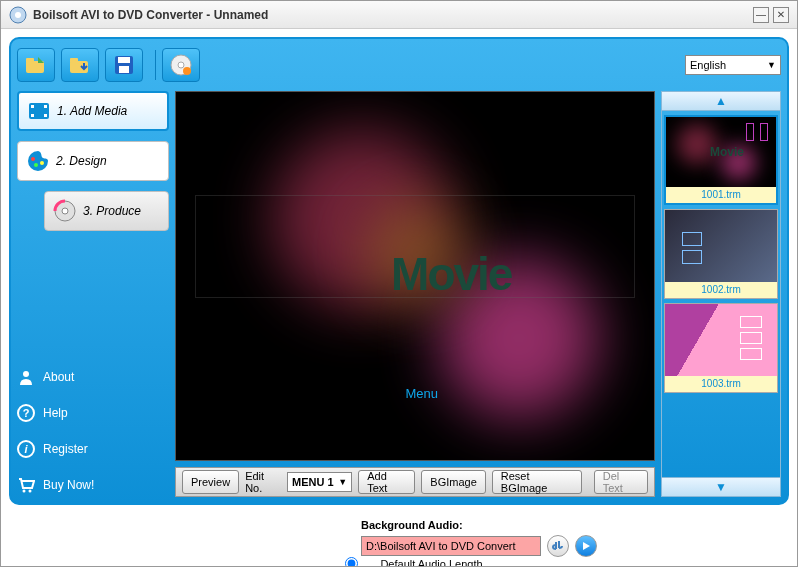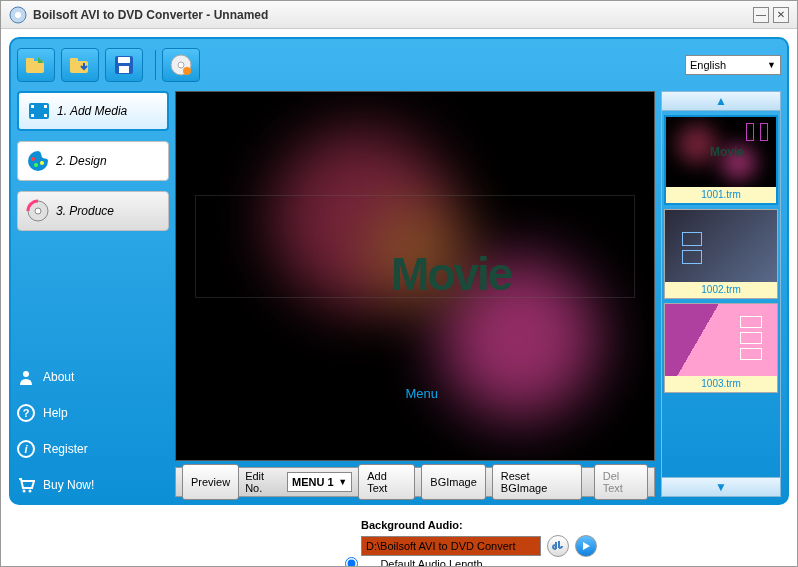--- a/index.html
+++ b/index.html
@@ -18,51 +18,51 @@
 .topbar .divider { width: 1px; height: 30px; background: #0a7fc0; margin: 0 6px; }
 .topbar .spacer { flex: 1; }
 .topbar .lang { width: 96px; height: 20px; background: #fff; border: 1px solid #888; display: flex; align-items: center; padding: 0 4px; font-size: 11px; cursor: pointer; }
 .topbar .lang .down { margin-left: auto; font-size: 9px; }
 
 .content { display: flex; height: 406px; }
 .sidebar { width: 152px; display: flex; flex-direction: column; margin-right: 6px; }
 .step { height: 40px; background: #fff; border: 1px solid #c0c0c0; border-radius: 4px; margin-bottom: 10px; display: flex; align-items: center; padding: 0 8px; font-size: 12px; cursor: pointer; font-style: italic; }
 .step.active { background: linear-gradient(#fff,#d8f0ff); border: 2px solid #0d8fd6; }
 .step .icon { width: 24px; height: 24px; margin-right: 6px; }
-.step.produce { background: linear-gradient(#f5f5f5,#dcdcdc); }
+.step.produce { background: linear-gradient(#f5f5f5,#dcdcdc); margin-left: 27px; }
 .sidegap { flex: 1; }
 .sidelink { height: 24px; display: flex; align-items: center; margin-top: 12px; font-size: 12px; color: #fff; cursor: pointer; }
 .sidelink .icon { width: 18px; height: 18px; margin-right: 8px; }
 
 .center { flex: 1; display: flex; flex-direction: column; }
 .preview { flex: 1; background: #000; border: 1px solid #555; position: relative; overflow: hidden; }
 .blob { position: absolute; border-radius: 50%; filter: blur(30px); opacity: 0.7; }
 .movie-text { position: absolute; left: 45%; top: 42%; font-size: 46px; font-weight: 900; color: #1a4a3a; font-family: Arial Black, sans-serif; letter-spacing: -2px; }
 .menu-text { position: absolute; left: 48%; top: 80%; font-size: 13px; color: #0ea5e9; }
 .menu-frame { position: absolute; left: 4%; top: 28%; width: 92%; height: 28%; border: 1px solid rgba(100,100,100,0.3); }
 
 .ctrlbar { height: 30px; background: linear-gradient(#f0f0f0,#d0d0d0); border: 1px solid #999; margin-top: 6px; display: flex; align-items: center; padding: 0 6px; gap: 6px; }
-.btn { height: 36px; padding: 0 8px; font-size: 11px; background: linear-gradient(#fff,#e0e0e0); border: 1px solid #888; border-radius: 3px; cursor: pointer; display: flex; align-items: center; }
+.btn { height: 24px; padding: 0 8px; font-size: 11px; background: linear-gradient(#fff,#e0e0e0); border: 1px solid #888; border-radius: 3px; cursor: pointer; display: flex; align-items: center; }
 .sel { height: 20px; width: 70px; border: 1px solid #888; background: #fff; font-size: 11px; font-weight: bold; padding: 0 4px; display: flex; align-items: center; }
 .sel .down { margin-left: auto; font-size: 9px; }
 .label { font-size: 11px; }
 
 .templates { width: 120px; margin-left: 6px; display: flex; flex-direction: column; }
 .arrow { height: 20px; background: linear-gradient(#e8f5ff,#c0e0f5); border: 1px solid #88b8d8; display: flex; align-items: center; justify-content: center; cursor: pointer; font-size: 12px; color: #0d8fd6; }
 .tlist { flex: 1; border-left: 1px solid #88b8d8; border-right: 1px solid #88b8d8; padding: 4px 2px; overflow: hidden; }
 .thumb { height: 90px; border: 1px solid #aaa; margin-bottom: 4px; background: #eee; display: flex; flex-direction: column; cursor: pointer; }
 .thumb.sel-th { border: 2px solid #0d8fd6; }
 .thumb-img { flex: 1; background: #000; position: relative; overflow: hidden; }
 .thumb-name { height: 16px; font-size: 10px; text-align: center; background: #fef9c3; color: #0d8fd6; line-height: 16px; }
 
 .bottom { height: 54px; padding: 6px 12px; display: flex; align-items: center; flex-direction: column; }
 .bg-audio { display: flex; flex-direction: column; margin-left: 160px; }
 .bg-audio .lbl { font-size: 11px; font-weight: bold; margin-bottom: 4px; }
 .bg-audio .row { display: flex; align-items: center; gap: 6px; }
-.txtfield { width: 180px; height: 20px; border: 1px solid #888; font-size: 11px; padding: 0 4px; background: #c2410c; }
+.txtfield { width: 180px; height: 20px; border: 1px solid #888; font-size: 11px; padding: 0 4px; background: #fca5a5; }
 .roundbtn { width: 22px; height: 22px; border-radius: 50%; border: 1px solid #999; background: linear-gradient(#fff,#ddd); cursor: pointer; display: flex; align-items: center; justify-content: center; font-size: 11px; }
 .radios { margin-left: 30px; font-size: 11px; }
 .radios .ritem { display: flex; align-items: center; gap: 22px; margin-bottom: 4px; }
 .radios input { cursor: pointer; }
 .navarrows { margin-left: auto; display: flex; gap: 8px; margin-right: 8px; }
 .navarrow { width: 44px; height: 36px; cursor: pointer; }
 </style>
 </head>
 <body>
 

